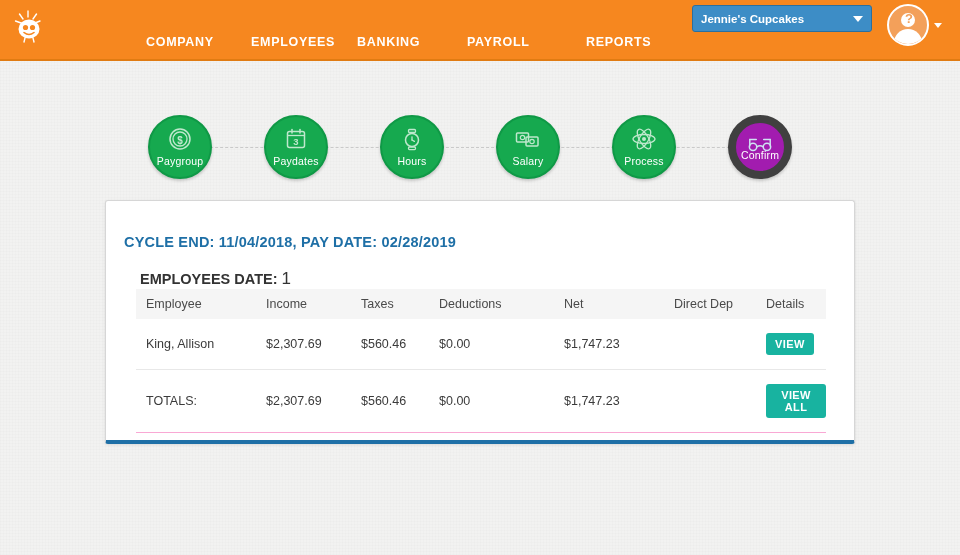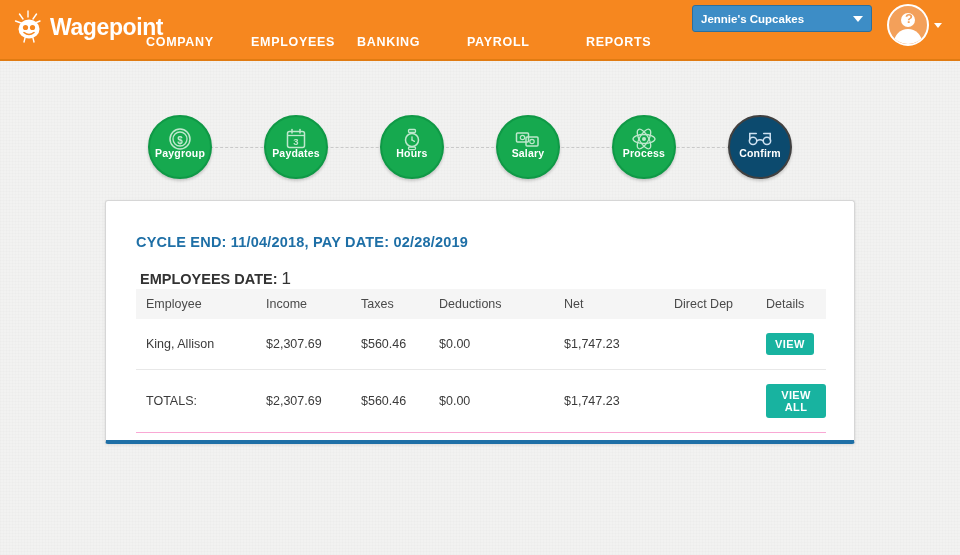--- a/index.html
+++ b/index.html
@@ -171,32 +171,32 @@
     border-radius: 50%;
     top: 7px;
     display: flex;
     flex-direction: column;
     align-items: center;
     justify-content: flex-end;
     cursor: pointer;
     box-shadow: 0 2px 3px rgba(0,0,0,0.18);
   }
   .step.green { background: #16a94f; border: 2px solid #0f9946; }
-  .step.blue  { background: #0c4a6e; border: 2px solid #404040; }
+  .step.blue  { background: #a21caf; border: 8px solid #404040; }
   .step .s-icon {
     position: absolute;
     top: 9px;
     width: 26px; height: 26px;
     display: flex; align-items: center; justify-content: center;
   }
   .step .s-label {
     color: #ffffff;
     font-size: 10.5px;
-    font-weight: bold;
-    margin-bottom: 18px;
+    font-weight: normal;
+    margin-bottom: 10px;
     letter-spacing: 0.2px;
   }
   .step-0 { left: 148px; }
   .step-1 { left: 264px; }
   .step-2 { left: 380px; }
   .step-3 { left: 496px; }
   .step-4 { left: 612px; }
   .step-5 { left: 728px; }
 
   
@@ -207,21 +207,21 @@
     height: 244px;
     background: #ffffff;
     border: 1px solid #d6d6d6;
     border-bottom: 4px solid #1e6fa6;
     border-radius: 3px;
     box-shadow: 0 1px 3px rgba(0,0,0,0.10);
   }
 
   .cycle-title {
     position: absolute;
-    left: 30px; top: 33px;
+    left: 18px; top: 33px;
     color: #1e6fa6;
     font-size: 14.5px;
     font-weight: bold;
     letter-spacing: 0.2px;
   }
   .emp-paid {
     position: absolute;
     left: 34px; top: 68px;
     color: #333333;
     font-size: 14.5px;
@@ -310,21 +310,20 @@
           <ellipse cx="15" cy="19" rx="10.5" ry="9.5" fill="#ffffff"></ellipse>
           <circle cx="11.5" cy="17.5" r="2.6" fill="#f6871f"></circle>
           <circle cx="18.5" cy="17.5" r="2.6" fill="#f6871f"></circle>
           <path d="M10 22.5 Q15 26.5 20 22.5" stroke="#f6871f" stroke-width="1.6" fill="none" stroke-linecap="round"></path>
           <g stroke="#ffffff" stroke-width="1.4" stroke-linecap="round">
             <line x1="11" y1="28" x2="10" y2="32"></line>
             <line x1="19" y1="28" x2="20" y2="32"></line>
           </g>
         </svg>
       </span>
-      <span class="logo-text">Wagepoint</span>
     </div>
 
     <div class="nav">
       <span class="nav-item">COMPANY</span>
       <span class="nav-item">EMPLOYEES</span>
       <span class="nav-item">BANKING</span>
       <span class="nav-item">PAYROLL</span>
       <span class="nav-item">REPORTS</span>
     </div>
 

